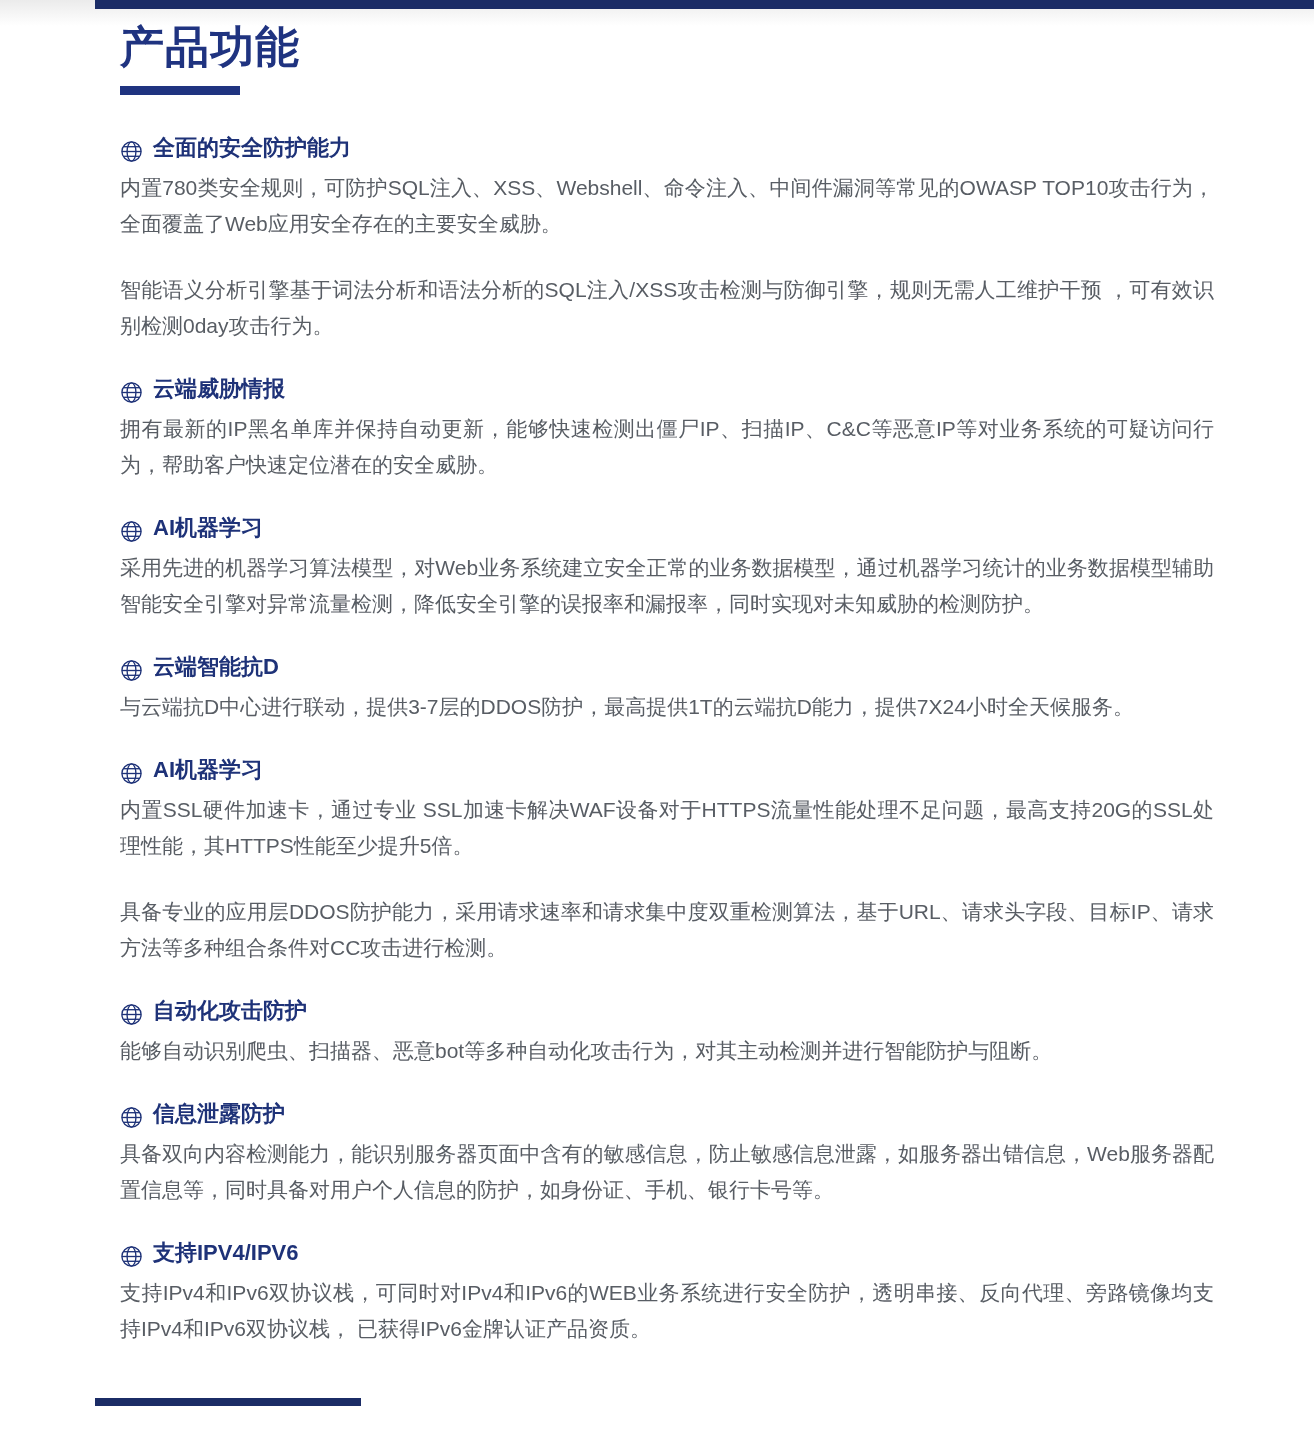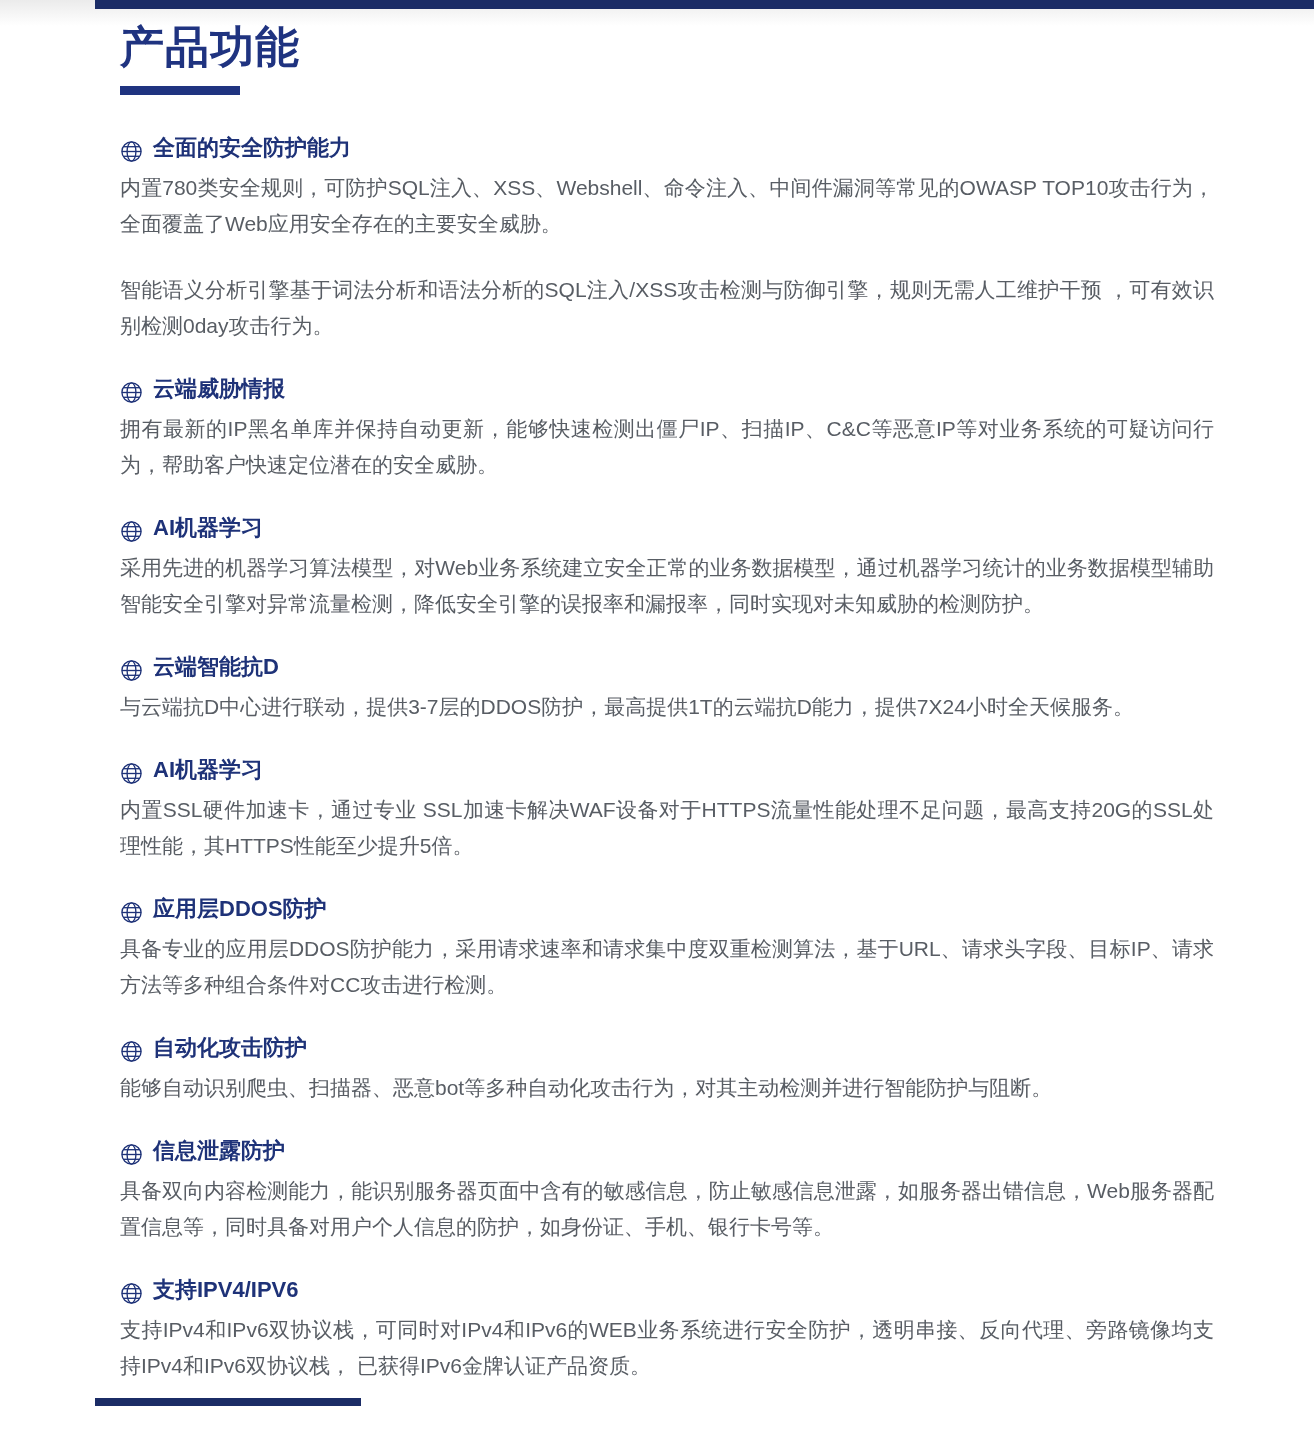--- a/index.html
+++ b/index.html
@@ -175,32 +175,20 @@
           <line x1="3.4" y1="7" x2="20.6" y2="7"></line>
           <line x1="3.4" y1="17" x2="20.6" y2="17"></line>
         </svg>
       </span>
       <span class="section-heading-text">AI机器学习</span>
     </div>
     <p class="section-body">内置SSL硬件加速卡，通过专业  SSL加速卡解决WAF设备对于HTTPS流量性能处理不足问题，最高支持20G的SSL处理性能，其HTTPS性能至少提升5倍。</p>
   </section>
 
   <section class="feature-section">
-    <div class="section-heading">
-      <span class="globe-icon">
-        <svg width="23" height="23" viewBox="0 0 24 24" fill="none" stroke="#1e3278" stroke-width="1.4">
-          <circle cx="12" cy="12" r="10"></circle>
-          <ellipse cx="12" cy="12" rx="4.6" ry="10"></ellipse>
-          <line x1="2" y1="12" x2="22" y2="12"></line>
-          <line x1="3.4" y1="7" x2="20.6" y2="7"></line>
-          <line x1="3.4" y1="17" x2="20.6" y2="17"></line>
-        </svg>
-      </span>
-      <span class="section-heading-text">应用层DDOS防护</span>
-    </div>
     <p class="section-body">具备专业的应用层DDOS防护能力，采用请求速率和请求集中度双重检测算法，基于URL、请求头字段、目标IP、请求方法等多种组合条件对CC攻击进行检测。</p>
   </section>
 
   <section class="feature-section">
     <div class="section-heading">
       <span class="globe-icon">
         <svg width="23" height="23" viewBox="0 0 24 24" fill="none" stroke="#1e3278" stroke-width="1.4">
           <circle cx="12" cy="12" r="10"></circle>
           <ellipse cx="12" cy="12" rx="4.6" ry="10"></ellipse>
           <line x1="2" y1="12" x2="22" y2="12"></line>

